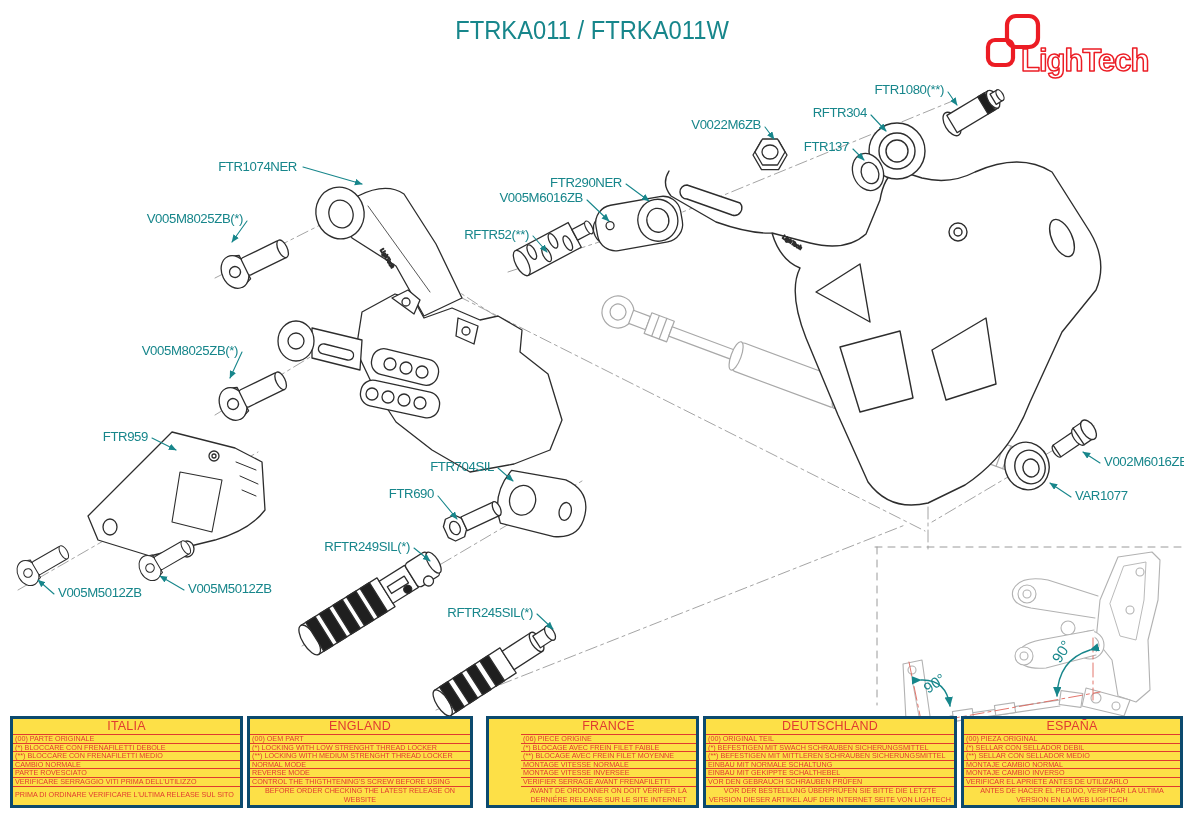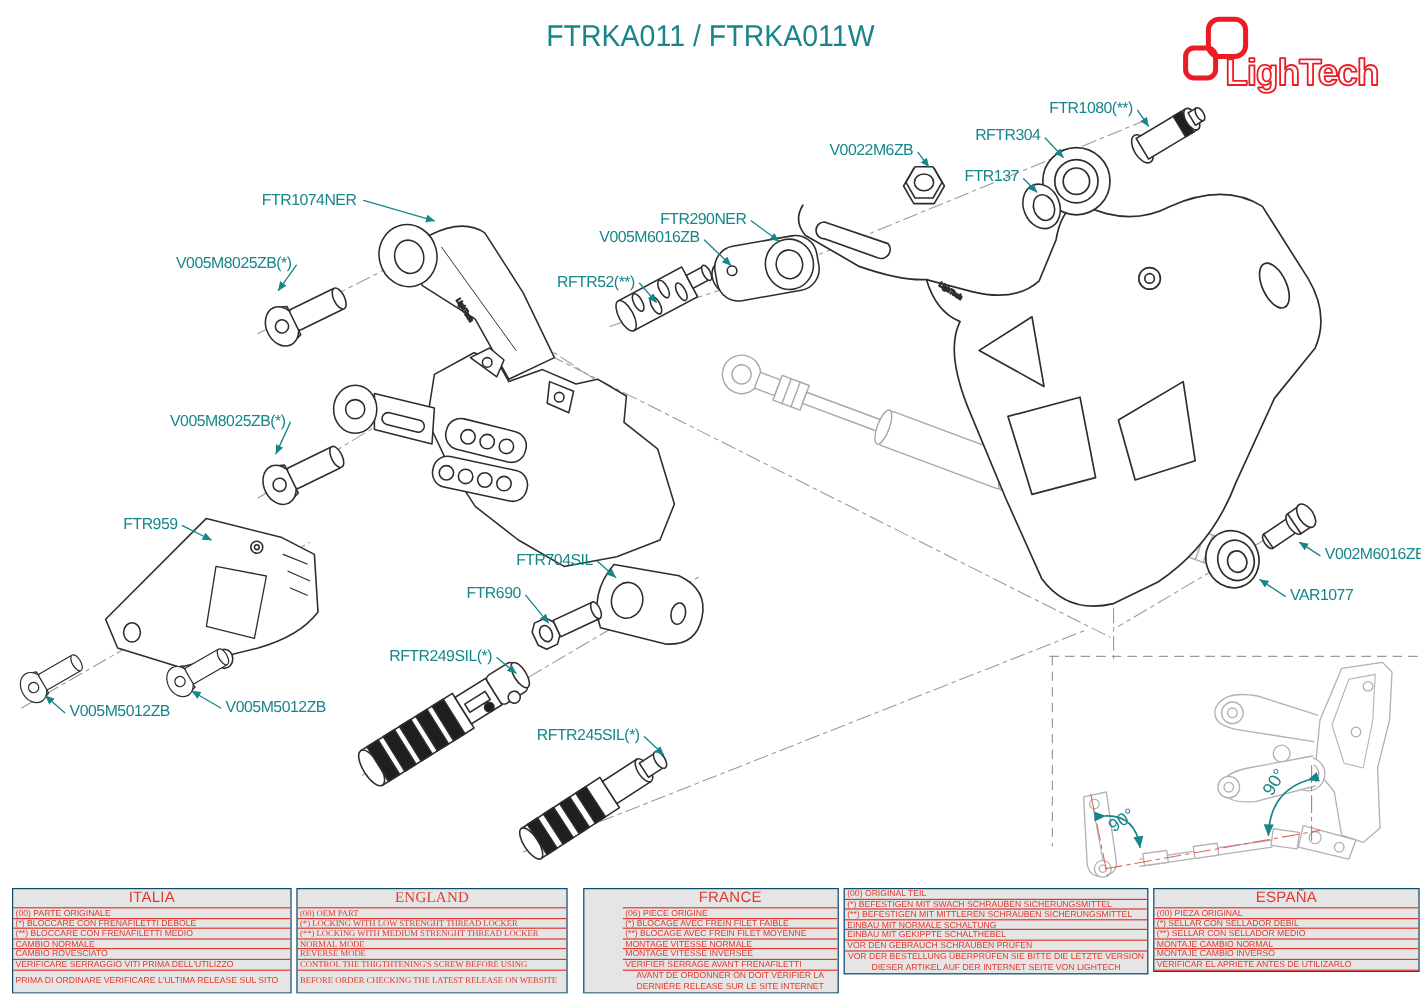--- a/index.html
+++ b/index.html
@@ -6,22 +6,22 @@
   body{width:1184px;height:828px;position:relative;overflow:hidden;
        font-family:"Liberation Sans",sans-serif;}
   .page-title{position:absolute;left:0;top:16px;width:1184px;text-align:center;
       color:#17868b;font-size:25px;letter-spacing:0px;transform:scaleX(.95);}
   svg text.plabel{font-family:"Liberation Sans",sans-serif;font-size:13.2px;
       fill:#17868b;letter-spacing:-0.4px;}
   svg text.angle{font-family:"Liberation Sans",sans-serif;font-size:15px;fill:#17868b;}
   svg text.engrave{font-family:"Liberation Sans",sans-serif;font-size:5.5px;fill:#777;}
   #diagram{position:absolute;left:0;top:0;}
   
-  .lt-col{position:absolute;top:740px;border:1px solid #0c4a6e;box-sizing:border-box;
-      background:#e5e5e5;color:#e03a30;}
+  .lt-col{position:absolute;top:716px;border:3px solid #0c4a6e;box-sizing:border-box;
+      background:#fde047;color:#e03a30;}
   .lt-head{height:15px;line-height:15px;border-bottom:1px solid #e03a30;
       text-align:center;font-size:12.5px;letter-spacing:0.2px;}
   .lt-row{height:8.6px;line-height:8.4px;font-size:7.2px;border-bottom:1px solid #e03a30;
       padding:0 2px;white-space:nowrap;overflow:hidden;box-sizing:border-box;}
   .lt-last{min-height:18px;font-size:7.2px;line-height:8.6px;padding:0 2px;
       display:flex;align-items:center;text-align:center;}
 </style>
 </head>
 <body>
 
@@ -326,26 +326,26 @@
 </svg>
 
 <div>
 
   <div class="lt-col" style="left:10px;width:233px;">
     <div class="lt-head">ITALIA</div>
     <div class="lt-row">(00) PARTE ORIGINALE</div>
     <div class="lt-row">(*)  BLOCCARE CON FRENAFILETTI DEBOLE</div>
     <div class="lt-row">(**)  BLOCCARE CON FRENAFILETTI MEDIO</div>
     <div class="lt-row">CAMBIO NORMALE</div>
-    <div class="lt-row">CAMBIO ROVESCIATO</div>
+    <div class="lt-row">PARTE ROVESCIATO</div>
     <div class="lt-row">VERIFICARE SERRAGGIO VITI PRIMA DELL'UTILIZZO</div>
     <div class="lt-last">PRIMA DI ORDINARE VERIFICARE L'ULTIMA RELEASE SUL SITO</div>
   </div>
 
-  <div class="lt-col" style="left:247px;width:226px;font-family:Liberation Serif, serif;">
+  <div class="lt-col" style="left:247px;width:226px;">
     <div class="lt-head">ENGLAND</div>
     <div class="lt-row">(00) OEM PART</div>
     <div class="lt-row">(*)  LOCKING WITH LOW STRENGHT THREAD LOCKER</div>
     <div class="lt-row">(**)  LOCKING WITH MEDIUM STRENGHT THREAD LOCKER</div>
     <div class="lt-row">NORMAL MODE</div>
     <div class="lt-row">REVERSE MODE</div>
     <div class="lt-row">CONTROL THE THIGTHTENING'S SCREW BEFORE USING</div>
     <div class="lt-last">BEFORE ORDER CHECKING THE LATEST RELEASE ON WEBSITE</div>
   </div>
 
@@ -354,32 +354,34 @@
     <div class="lt-row">(06) PIECE ORIGINE</div>
     <div class="lt-row">(*)  BLOCAGE AVEC FREIN FILET FAIBLE</div>
     <div class="lt-row">(**)  BLOCAGE AVEC FREIN FILET MOYENNE</div>
     <div class="lt-row">MONTAGE VITESSE NORMALE</div>
     <div class="lt-row">MONTAGE VITESSE INVERSEE</div>
     <div class="lt-row">VERIFIER SERRAGE AVANT FRENAFILETTI</div>
     <div class="lt-last">AVANT DE ORDONNER ON DOIT VÉRIFIER LA DERNIÉRE RELEASE SUR LE SITE INTERNET</div>
   </div>
 
   <div class="lt-col" style="left:703px;width:254px;">
+    <div class="lt-head">DEUTSCHLAND</div>
     <div class="lt-row">(00) ORIGINAL TEIL</div>
     <div class="lt-row">(*)  BEFESTIGEN MIT SWACH SCHRAUBEN SICHERUNGSMITTEL</div>
     <div class="lt-row">(**)  BEFESTIGEN MIT MITTLEREN SCHRAUBEN SICHERUNGSMITTEL</div>
     <div class="lt-row">EINBAU MIT NORMALE SCHALTUNG</div>
     <div class="lt-row">EINBAU MIT GEKIPPTE SCHALTHEBEL</div>
     <div class="lt-row">VOR DEN GEBRAUCH SCHRAUBEN PRÜFEN</div>
     <div class="lt-last">VOR DER BESTELLUNG ÜBERPRÜFEN SIE BITTE DIE LETZTE VERSION DIESER ARTIKEL AUF DER INTERNET SEITE VON LIGHTECH</div>
   </div>
 
   <div class="lt-col" style="left:961px;width:222px;">
     <div class="lt-head">ESPAÑA</div>
     <div class="lt-row">(00) PIEZA ORIGINAL</div>
     <div class="lt-row">(*)  SELLAR CON SELLADOR DEBIL</div>
     <div class="lt-row">(**)  SELLAR CON SELLADOR MEDIO</div>
     <div class="lt-row">MONTAJE  CAMBIO NORMAL</div>
     <div class="lt-row">MONTAJE CAMBIO INVERSO</div>
     <div class="lt-row">VERIFICAR EL APRIETE ANTES DE UTILIZARLO</div>
+    <div class="lt-last">ANTES DE HACER EL PEDIDO, VERIFICAR LA ULTIMA VERSION EN LA WEB LIGHTECH</div>
   </div>
 
 </div>
 
 </body></html>

